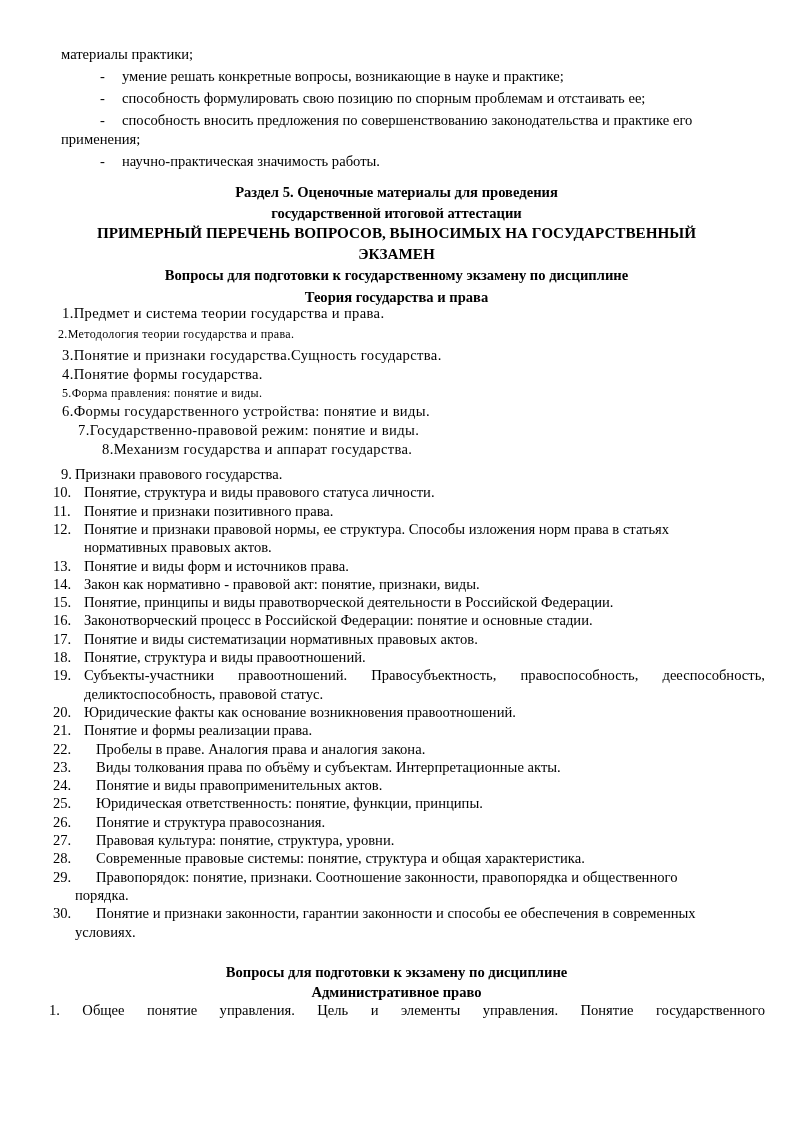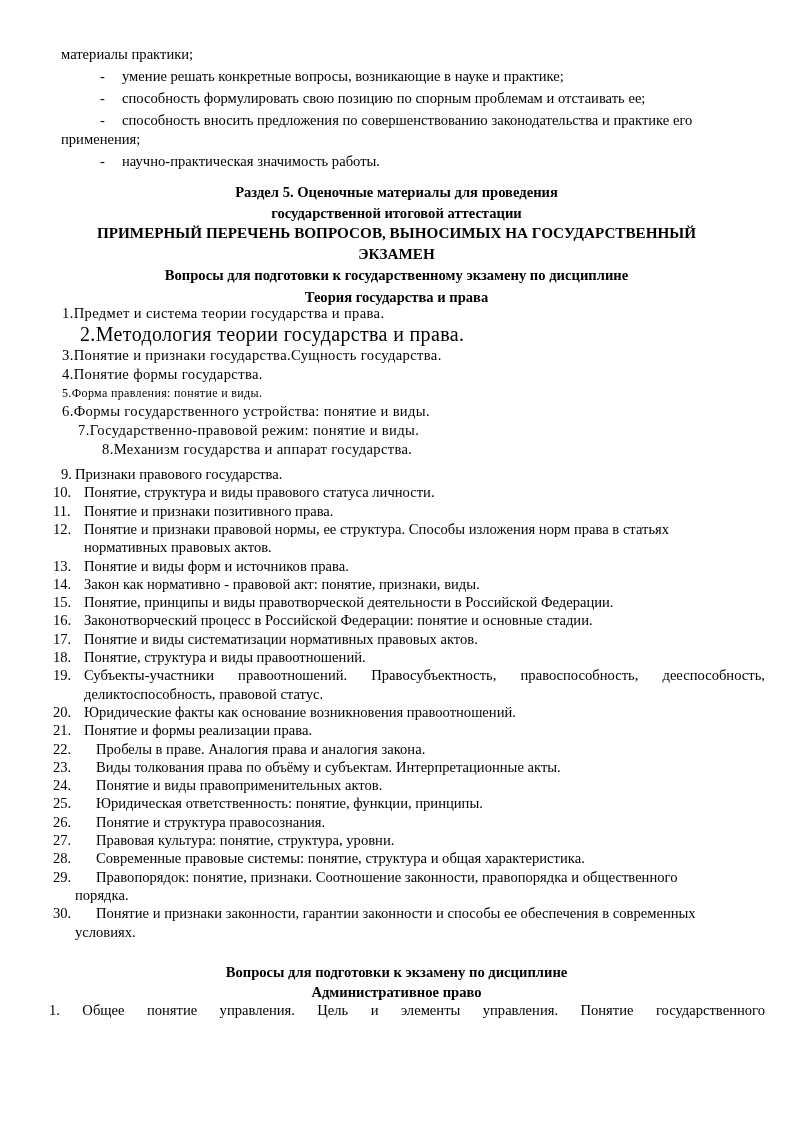--- a/index.html
+++ b/index.html
@@ -27,21 +27,21 @@
 
   <div class="line center" style="top:183px;">Раздел 5. Оценочные материалы для проведения</div>
   <div class="line center" style="top:204px;">государственной итоговой аттестации</div>
   <div class="line center caps" style="top:224px;">ПРИМЕРНЫЙ ПЕРЕЧЕНЬ ВОПРОСОВ, ВЫНОСИМЫХ НА ГОСУДАРСТВЕННЫЙ</div>
   <div class="line center caps" style="top:245px;">ЭКЗАМЕН</div>
   <div class="line center" style="top:266px;">Вопросы для подготовки к государственному экзамену по дисциплине</div>
   <div class="line center" style="top:288px;">Теория государства и права</div>
 
   <div id="q-1-8">
       <div class="line" style="left: 62px; top: 304px; font-size: 14.6px; letter-spacing: 0.35px;"><span class="num">1.</span><span>Предмет и система теории государства и права.</span></div>
-      <div class="line" style="left: 80px; top: 325px; font-size: 20px; letter-spacing: 0.35px;"><span class="num">2.</span><span>Методология теории государства и права.</span></div>
+      <div class="line" style="left: 58px; top: 325px; font-size: 12px; letter-spacing: 0.35px;"><span class="num">2.</span><span>Методология теории государства и права.</span></div>
       <div class="line" style="left: 62px; top: 346px; font-size: 14.6px; letter-spacing: 0.35px;"><span class="num">3.</span><span>Понятие и признаки государства.Сущность государства.</span></div>
       <div class="line" style="left: 62px; top: 365px; font-size: 14.6px; letter-spacing: 0.35px;"><span class="num">4.</span><span>Понятие формы государства.</span></div>
       <div class="line" style="left: 62px; top: 384px; font-size: 12px; letter-spacing: 0.35px;"><span class="num">5.</span><span>Форма правления: понятие и виды.</span></div>
       <div class="line" style="left: 62px; top: 402px; font-size: 14.6px; letter-spacing: 0.35px;"><span class="num">6.</span><span>Формы государственного устройства: понятие и виды.</span></div>
       <div class="line" style="left: 78px; top: 421px; font-size: 14.6px; letter-spacing: 0.35px;"><span class="num">7.</span><span>Государственно-правовой режим: понятие и виды.</span></div>
       <div class="line" style="left: 62px; top: 440px; font-size: 14.6px; letter-spacing: 0.35px; margin-left: 40px;"><span class="num">8.</span><span>Механизм государства и аппарат государства.</span></div>
     </div>
 
   <div id="q-9-30">
       <div class="line" style="left: 0px; top: 465px; width: 793px;">

